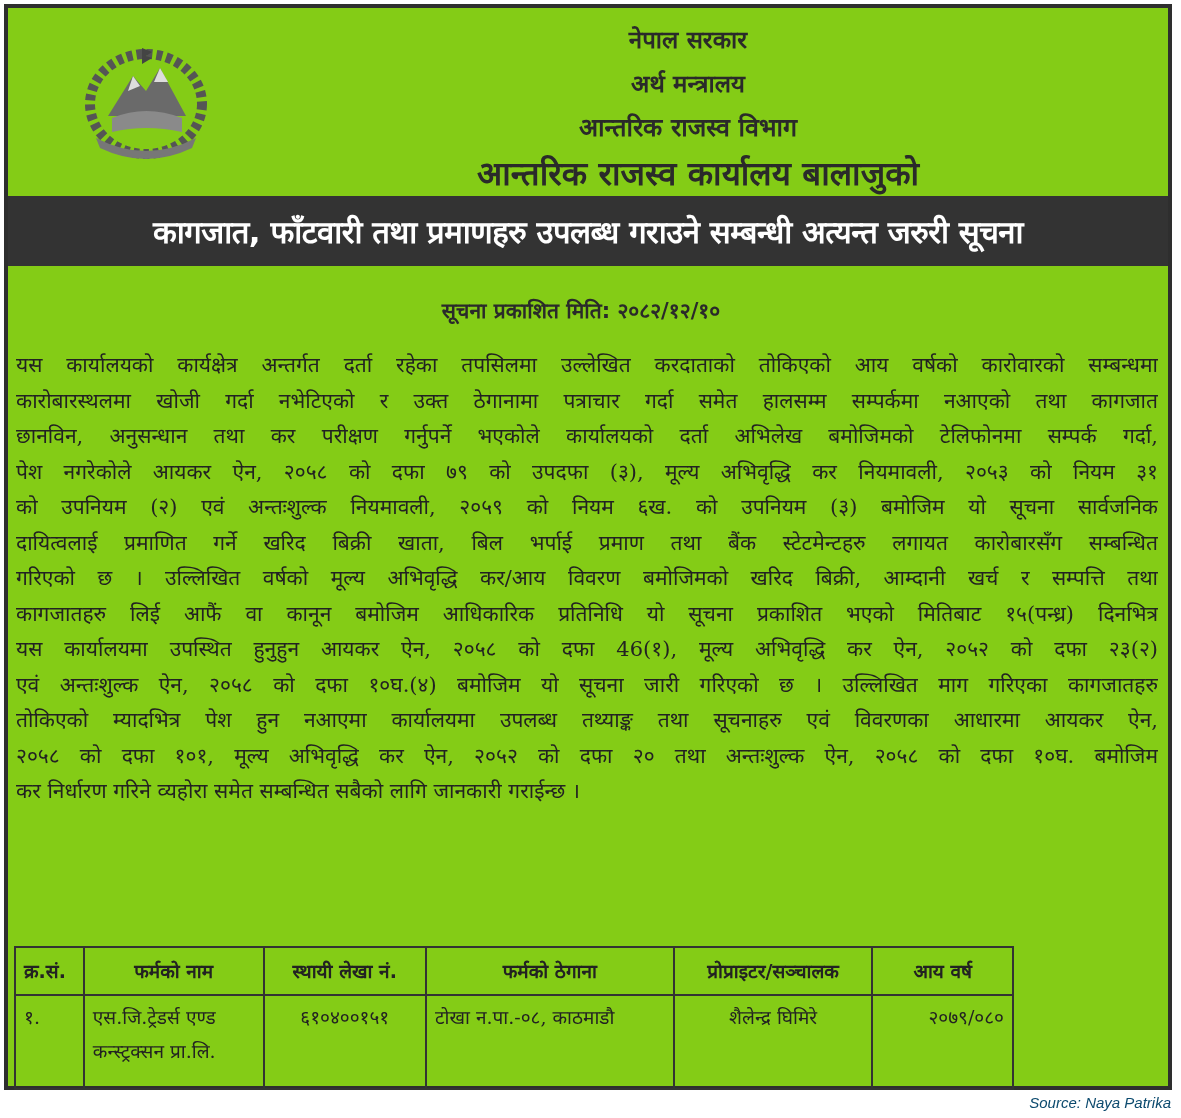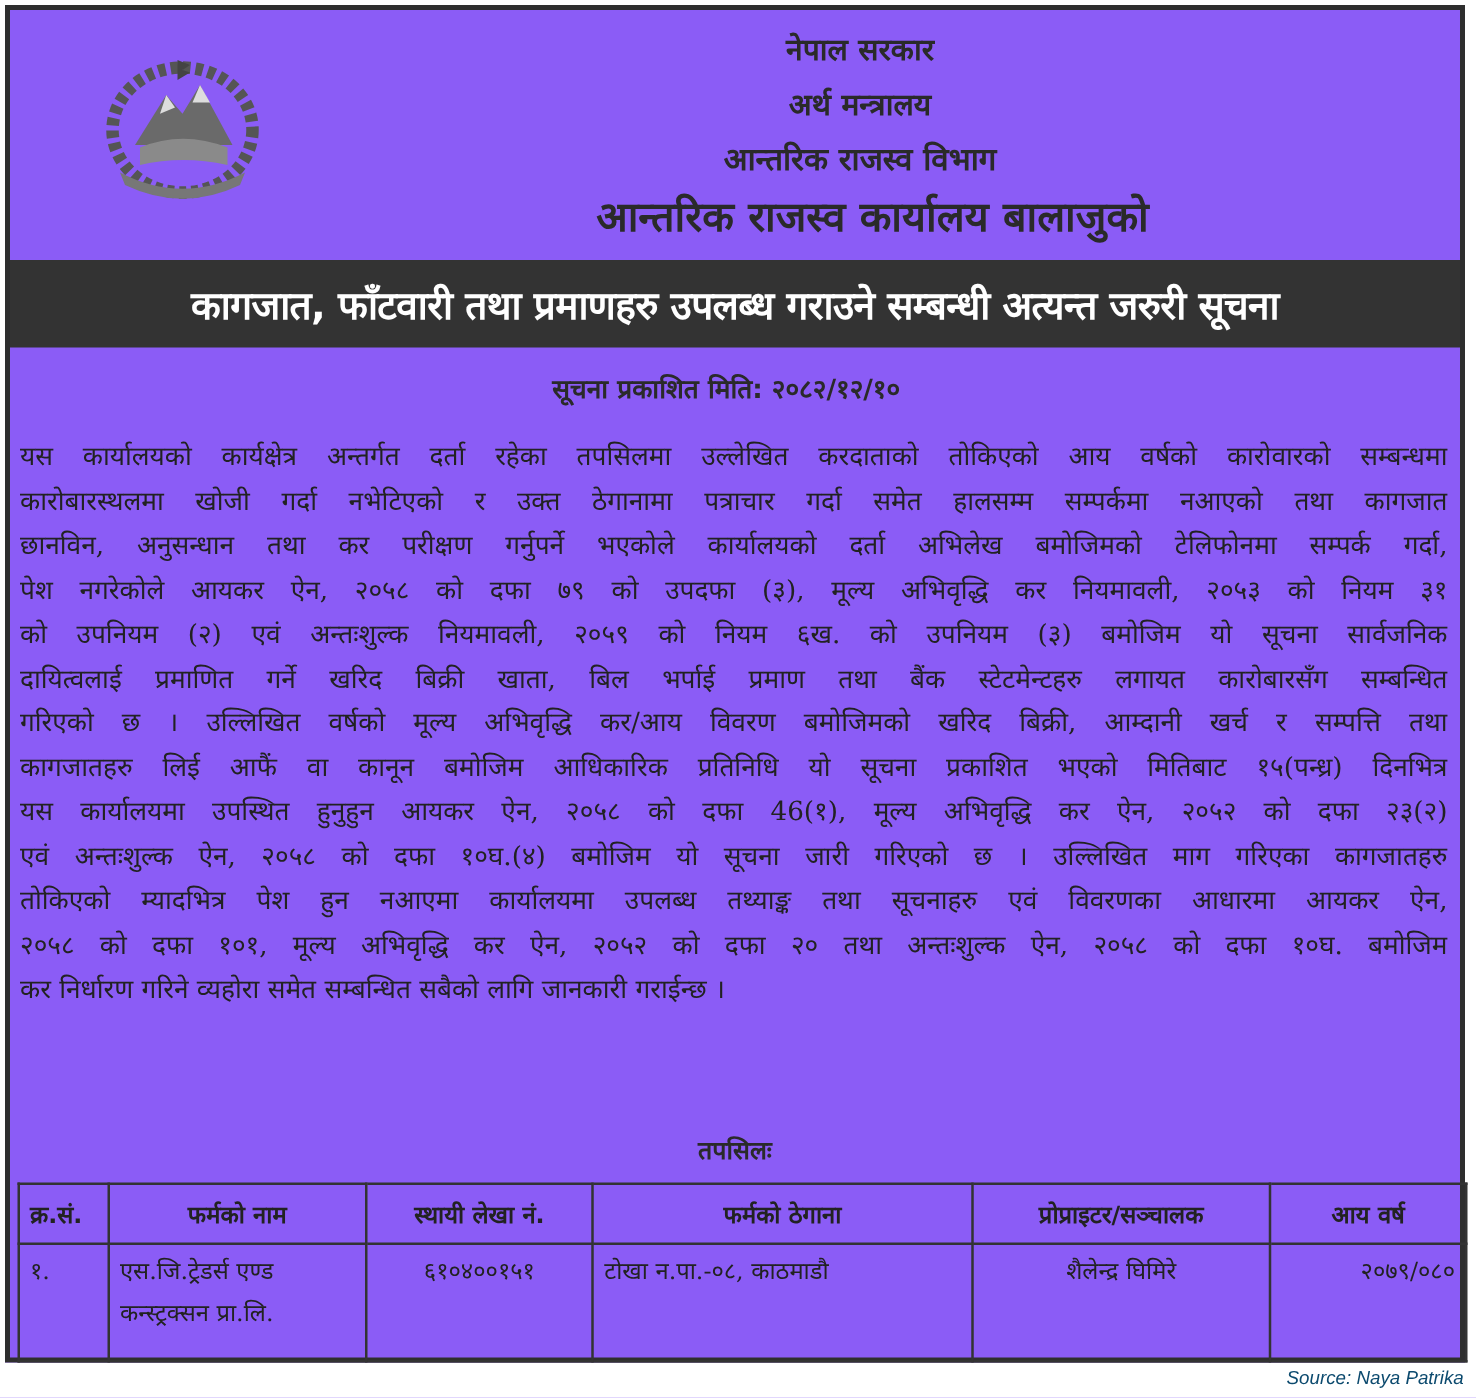--- a/index.html
+++ b/index.html
@@ -1,37 +1,37 @@
 <!DOCTYPE html>
 <html><head>
 <meta charset="utf-8">
 <style>
   html, body { margin: 0; padding: 0; background: #ffffff; }
   body { width: 1181px; height: 1118px; position: relative; overflow: hidden;
          font-family: "DejaVu Sans", "Liberation Sans", sans-serif; color: #1e1e1e; }
   .frame { position: absolute; left: 4px; top: 4px; width: 1168px; height: 1086px;
-           border: 4px solid #2e2e2e; box-sizing: border-box; background: #8b5cf6; }
+           border: 4px solid #2e2e2e; box-sizing: border-box; background: #84cc16; }
   .header { position: relative; height: 206px; }
   .emblem { position: absolute; left: 70px; top: 38px; width: 136px; height: 118px; }
   .head-lines { position: absolute; left: 240px; right: 40px; top: 10px; text-align: center; }
   .h1 { font-size: 24px; font-weight: bold; line-height: 44px; color: #2a2a2a; }
   .h2 { font-size: 24px; font-weight: bold; line-height: 44px; color: #2a2a2a; }
   .h3 { font-size: 25px; font-weight: bold; line-height: 44px; color: #2a2a2a; }
   .h4 { font-size: 33px; font-weight: bold; line-height: 48px; color: #2a2a2a; margin-left: 20px; }
-  .banner { position: absolute; left: 0; right: 0; top: 200px; height: 70px; background: #333333;
+  .banner { position: absolute; left: 0; right: 0; top: 188px; height: 70px; background: #333333;
             color: #ffffff; font-size: 31px; font-weight: bold; display: flex; align-items: center;
             justify-content: center; white-space: nowrap; letter-spacing: -0.5px; }
   .pubdate { position: absolute; left: 0; right: 14px; top: 288px; text-align: center;
              font-size: 21px; font-weight: bold; color: #2a2a2a; }
   .body-text { position: absolute; left: 8px; right: 10px; top: 340px; font-family: "DejaVu Serif", "Liberation Serif", serif;
                font-size: 21px; color: #222; }
   .line { height: 35.5px; line-height: 35.5px; text-align: justify; text-align-last: justify; white-space: nowrap; overflow: hidden; }
   .line.last { text-align-last: left; }
   .schedule-title { position: absolute; left: 0; right: 0; top: 898px; text-align: center; font-size: 20px; font-weight: bold; color: #2a2a2a; }
-  table.sched { position: absolute; left: 6px; top: 938px; width: 1160px; border-collapse: collapse;
+  table.sched { position: absolute; left: 6px; top: 938px; width: 1000px; border-collapse: collapse;
                 font-family: "DejaVu Serif", "Liberation Serif", serif; font-size: 19px; }
   table.sched th, table.sched td { border: 2px solid #333; padding: 4px 8px; vertical-align: top; color: #222; }
   table.sched th { font-family: "DejaVu Sans", "Liberation Sans", sans-serif; font-weight: bold; height: 38px; vertical-align: middle; font-size: 19px; }
   table.sched td { height: 84px; line-height: 34px; }
   .source { position: absolute; right: 10px; top: 1094px; font-family: "Liberation Sans", sans-serif; font-style: italic; font-size: 15px; color: #0c4a6e; }
 </style>
 </head>
 <body>
 
 <div class="frame">
@@ -69,21 +69,20 @@
     <div class="line">दायित्वलाई प्रमाणित गर्ने खरिद बिक्री खाता, बिल भर्पाई प्रमाण तथा बैंक स्टेटमेन्टहरु लगायत कारोबारसँग सम्बन्धित</div>
     <div class="line">गरिएको छ । उल्लिखित वर्षको मूल्य अभिवृद्धि कर/आय विवरण बमोजिमको खरिद बिक्री, आम्दानी खर्च र सम्पत्ति तथा</div>
     <div class="line">कागजातहरु लिई आफैं वा कानून बमोजिम आधिकारिक प्रतिनिधि यो सूचना प्रकाशित भएको मितिबाट १५(पन्ध्र) दिनभित्र</div>
     <div class="line">यस कार्यालयमा उपस्थित हुनुहुन आयकर ऐन, २०५८ को दफा 46(१), मूल्य अभिवृद्धि कर ऐन, २०५२ को दफा २३(२)</div>
     <div class="line">एवं अन्तःशुल्क ऐन, २०५८ को दफा १०घ.(४) बमोजिम यो सूचना जारी गरिएको छ । उल्लिखित माग गरिएका कागजातहरु</div>
     <div class="line">तोकिएको म्यादभित्र पेश हुन नआएमा कार्यालयमा उपलब्ध तथ्याङ्क तथा सूचनाहरु एवं विवरणका आधारमा आयकर ऐन,</div>
     <div class="line">२०५८ को दफा १०१, मूल्य अभिवृद्धि कर ऐन, २०५२ को दफा २० तथा अन्तःशुल्क ऐन, २०५८ को दफा १०घ. बमोजिम</div>
     <div class="line last">कर निर्धारण गरिने व्यहोरा समेत सम्बन्धित सबैको लागि जानकारी गराईन्छ ।</div>
   </div>
 
-  <div class="schedule-title">तपसिलः</div>
 
   <table class="sched">
     <colgroup>
       <col style="width:72px">
         <col style="width:206px">
         <col style="width:182px">
         <col style="width:304px">
         <col style="width:239px">
         <col style="width:157px">
     </colgroup>

